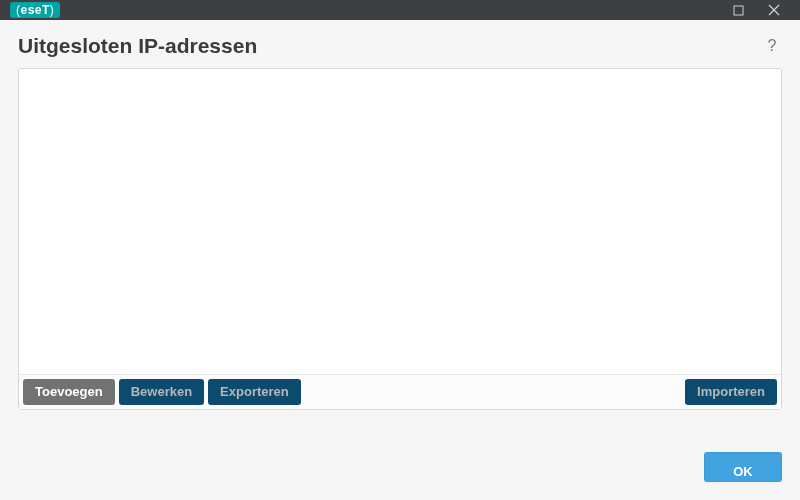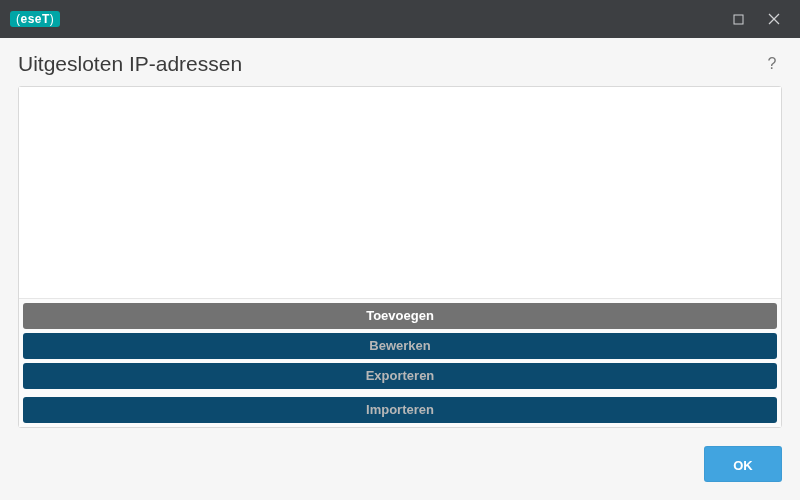--- a/index.html
+++ b/index.html
@@ -1,21 +1,21 @@
 <!DOCTYPE html>
 <html><head>
 <meta charset="utf-8">
 <style>
   * { box-sizing: border-box; margin: 0; padding: 0; }
   html, body { width: 800px; height: 500px; overflow: hidden; font-family: "Segoe UI", Arial, sans-serif; }
   body { background: #f6f6f6; display: flex; flex-direction: column; }
 
   
   .titlebar {
-    height: 38px;
+    height: 20px;
     background: #3d3f42;
     display: flex;
     align-items: center;
     padding: 0 8px 0 10px;
     color: #d8d9da;
   }
   .brand { display: flex; align-items: center; gap: 8px; }
   .logo {
     background: #00a5a6;
     color: #fff;
@@ -44,21 +44,21 @@
   .win-btn svg { stroke: #cfd1d3; }
 
   
   .content { flex: 1; padding: 10px 18px 0 18px; display: flex; flex-direction: column; }
   .header-row {
     display: flex; align-items: center; justify-content: space-between;
     padding: 4px 0 10px 0;
   }
   .page-title {
     font-size: 21px;
-    font-weight: 400;
+    font-weight: 700;
     color: #3b3b3b;
   }
   .help-btn {
     width: 20px; height: 20px;
     display: flex; align-items: center; justify-content: center;
     color: #777; font-size: 16px; cursor: pointer;
   }
 
   .panel {
     border: 1px solid #d9d9d9;
@@ -70,21 +70,20 @@
   .listarea {
     flex: 1;
     background: #fff;
   }
   .panel-actions {
     display: flex;
     gap: 4px;
     padding: 4px;
     border-top: 1px solid #e6e6e6;
     background: #fbfbfb;
-    flex-direction: column;
   }
   .panel-actions .spacer { flex: 1; }
   .pill {
     border: none;
     border-radius: 3px;
     padding: 4px 12px;
     font-size: 13px;
     font-weight: 600;
     line-height: 18px;
     cursor: pointer;
@@ -93,21 +92,21 @@
   .pill.dark { background: #727272; color: #fff; }
   .pill.light { background: #0c4a6e; color: #b7b7b7; cursor: default; }
 
   
   .footer {
     display: flex; justify-content: flex-end; gap: 10px;
     padding: 18px;
   }
   .btn {
     min-width: 78px;
-    height: 36px;
+    height: 30px;
     border-radius: 3px;
     border: none;
     font-size: 13px;
     font-weight: 600;
     cursor: pointer;
     font-family: inherit;
     padding: 12px 14px;
   }
   .btn.primary {
     background: #41a4e0;

